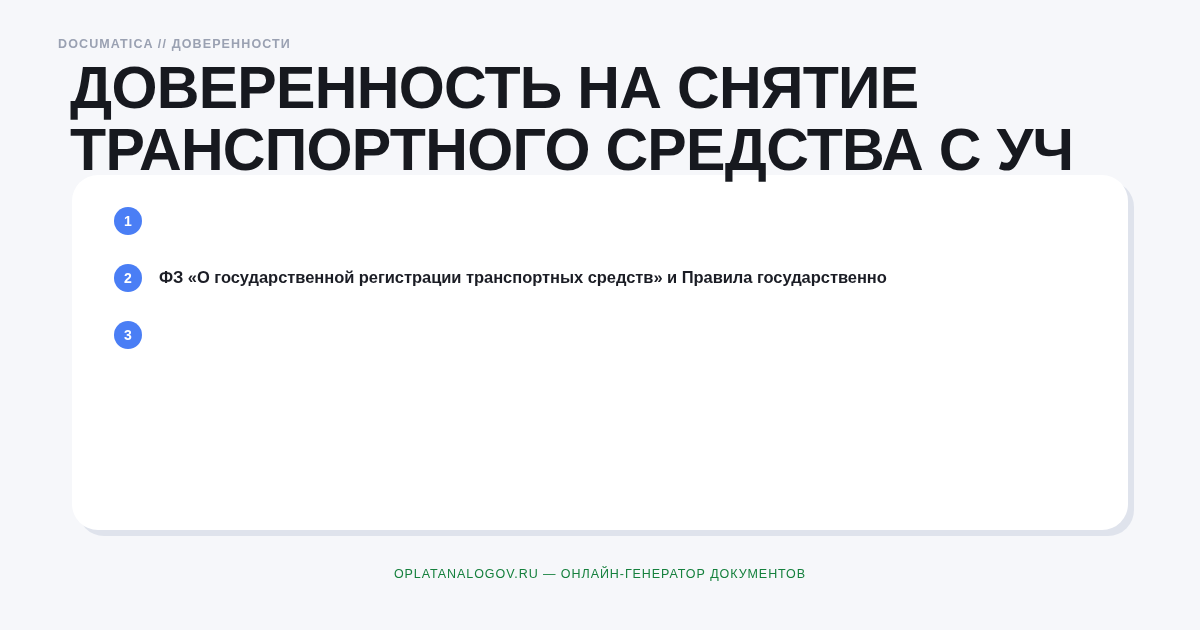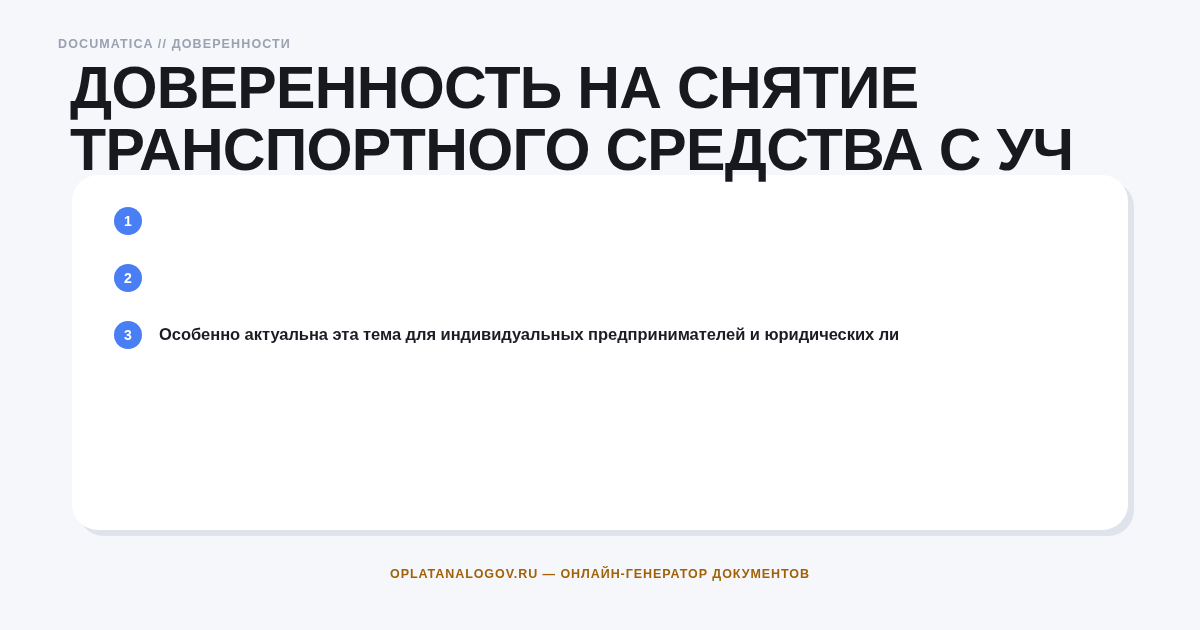--- a/index.html
+++ b/index.html
@@ -125,23 +125,23 @@
   }
 
   
   .footer {
     position: absolute;
     left: 0;
     right: 0;
     top: 568px;
     text-align: center;
     font-size: 12.5px;
-    font-weight: 700;
+    font-weight: 400;
     letter-spacing: 0.075em;
-    color: #a16207;
+    color: #15803d;
     text-transform: uppercase;
     line-height: 1;
     z-index: 3;
   }
 </style>
 </head>
 <body>
 
 <div class="poster">
 
@@ -156,25 +156,25 @@
 
   <div class="card">
     <div class="bullets">
 
       <div class="bullet">
         <div class="badge">1</div>
       </div>
 
       <div class="bullet">
         <div class="badge">2</div>
+        <div class="bullet-text">ФЗ «О государственной регистрации транспортных средств» и Правила государственно</div>
       </div>
 
       <div class="bullet">
         <div class="badge">3</div>
-        <div class="bullet-text">Особенно актуальна эта тема для индивидуальных предпринимателей и юридических ли</div>
       </div>
 
     </div>
   </div>
 
   <div class="footer">OPLATANALOGOV.RU — ОНЛАЙН-ГЕНЕРАТОР ДОКУМЕНТОВ</div>
 
 </div>
 
 </body></html>

